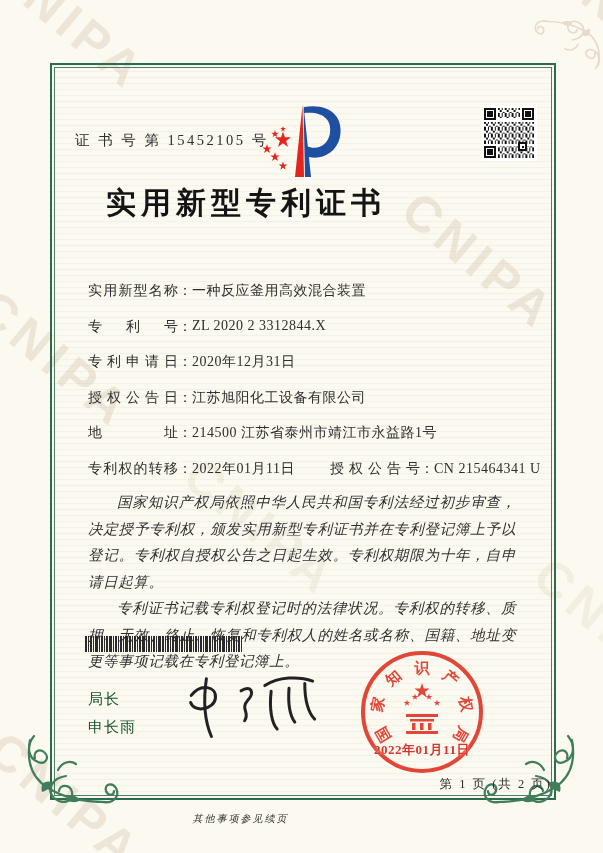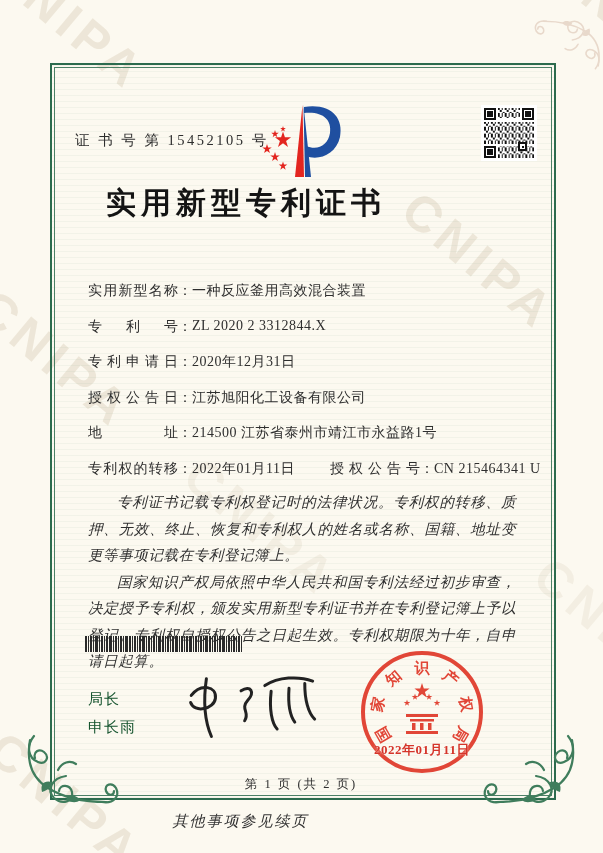--- a/index.html
+++ b/index.html
@@ -59,22 +59,22 @@
   .director div{margin-bottom:9px;letter-spacing:1px;}
   .signature{position:absolute;left:178px;top:672px;width:162px;height:74px;z-index:6;}
   
   .seal{position:absolute;left:356px;top:646px;width:132px;height:132px;z-index:7;opacity:0.93;}
   .seal-date{
     position:absolute;left:360px;top:741px;width:124px;text-align:center;z-index:8;
     font-size:13px;font-weight:bold;color:#d5352a;letter-spacing:0.5px;
     text-shadow:0 0 2px rgba(255,255,255,0.8);
   }
   
-  .page-indicator{position:absolute;left:50px;top:776px;width:502px;text-align:center;font-size:12.5px;letter-spacing:2px;z-index:5;}
-  .continuation{position:absolute;left:0;top:812px;width:481px;text-align:center;font-size:15px;font-style:italic;letter-spacing:2px;color:#333;z-index:5;}
+  .page-indicator{position:absolute;left:50px;top:776px;width:502px;text-align:right;font-size:12.5px;letter-spacing:2px;z-index:5;}
+  .continuation{position:absolute;left:0;top:812px;width:481px;text-align:center;font-size:10px;font-style:italic;letter-spacing:2px;color:#333;z-index:5;}
   
   .flourish{position:absolute;z-index:4;color:#3f7d5c;}
   .flourish svg{width:100%;height:100%;}
   .fl-bl{left:22px;top:712px;width:100px;height:100px;}
   .fl-br{left:480px;top:712px;width:100px;height:100px;transform:scaleX(-1);}
   .fl-tr{left:532px;top:14px;width:72px;height:72px;transform:scale(-1,-1);color:#d9bfae;opacity:0.55;}
 </style>
 </head>
 <body>
 
@@ -189,22 +189,22 @@
     </div>
     <div class="frow">
       <span class="flabel">地址</span><span class="fcolon">：</span><span class="fvalue">214500 江苏省泰州市靖江市永益路1号</span>
     </div>
     <div class="frow">
       <span class="flabel">专利权的转移</span><span class="fcolon">：</span><span class="fvalue w138">2022年01月11日</span><span class="flabel">授权公告号</span><span class="fcolon">：</span><span class="fvalue">CN 215464341 U</span>
     </div>
   </div>
 
   <div class="body-text">
+    <p>国家知识产权局依照中华人民共和国专利法经过初步审查，决定授予专利权，颁发实用新型专利证书并在专利登记簿上予以登记。专利权自授权公告之日起生效。专利权期限为十年，自申请日起算。</p>
     <p>专利证书记载专利权登记时的法律状况。专利权的转移、质押、无效、终止、恢复和专利权人的姓名或名称、国籍、地址变更等事项记载在专利登记簿上。</p>
-    <p>国家知识产权局依照中华人民共和国专利法经过初步审查，决定授予专利权，颁发实用新型专利证书并在专利登记簿上予以登记。专利权自授权公告之日起生效。专利权期限为十年，自申请日起算。</p>
   </div>
 
   <div class="barcode">
     <svg viewBox="0 0 157 16" width="157" height="16" preserveAspectRatio="none">
       <path fill="#2a2a2a" d="M0 0h2v16H0z M3 0h1v16H3z M5 0h2v16H5z M8 0h1v16H8z M10 0h3v16h-3z M14 0h1v16h-1z M16 0h2v16h-2z M19 0h1v16h-1z M21 0h2v16h-2z M24 0h3v16h-3z M28 0h1v16h-1z M30 0h2v16h-2z M33 0h1v16h-1z M35 0h2v16h-2z M38 0h1v16h-1z M40 0h3v16h-3z M44 0h2v16h-2z M47 0h1v16h-1z M49 0h2v16h-2z M52 0h1v16h-1z M54 0h2v16h-2z M57 0h3v16h-3z M61 0h1v16h-1z M63 0h2v16h-2z M66 0h1v16h-1z M68 0h2v16h-2z M71 0h1v16h-1z M73 0h3v16h-3z M77 0h2v16h-2z M80 0h1v16h-1z M82 0h2v16h-2z M85 0h1v16h-1z M87 0h2v16h-2z M90 0h3v16h-3z M94 0h1v16h-1z M96 0h2v16h-2z M99 0h1v16h-1z M101 0h2v16h-2z M104 0h3v16h-3z M108 0h1v16h-1z M110 0h2v16h-2z M113 0h1v16h-1z M115 0h2v16h-2z M118 0h1v16h-1z M120 0h3v16h-3z M124 0h2v16h-2z M127 0h1v16h-1z M129 0h2v16h-2z M132 0h1v16h-1z M134 0h2v16h-2z M137 0h3v16h-3z M141 0h1v16h-1z M143 0h2v16h-2z M146 0h1v16h-1z M148 0h2v16h-2z M151 0h1v16h-1z M153 0h2v16h-2z M156 0h1v16h-1z"></path>
     </svg>
   </div>
 
   <div class="director">
     <div>局长</div>

